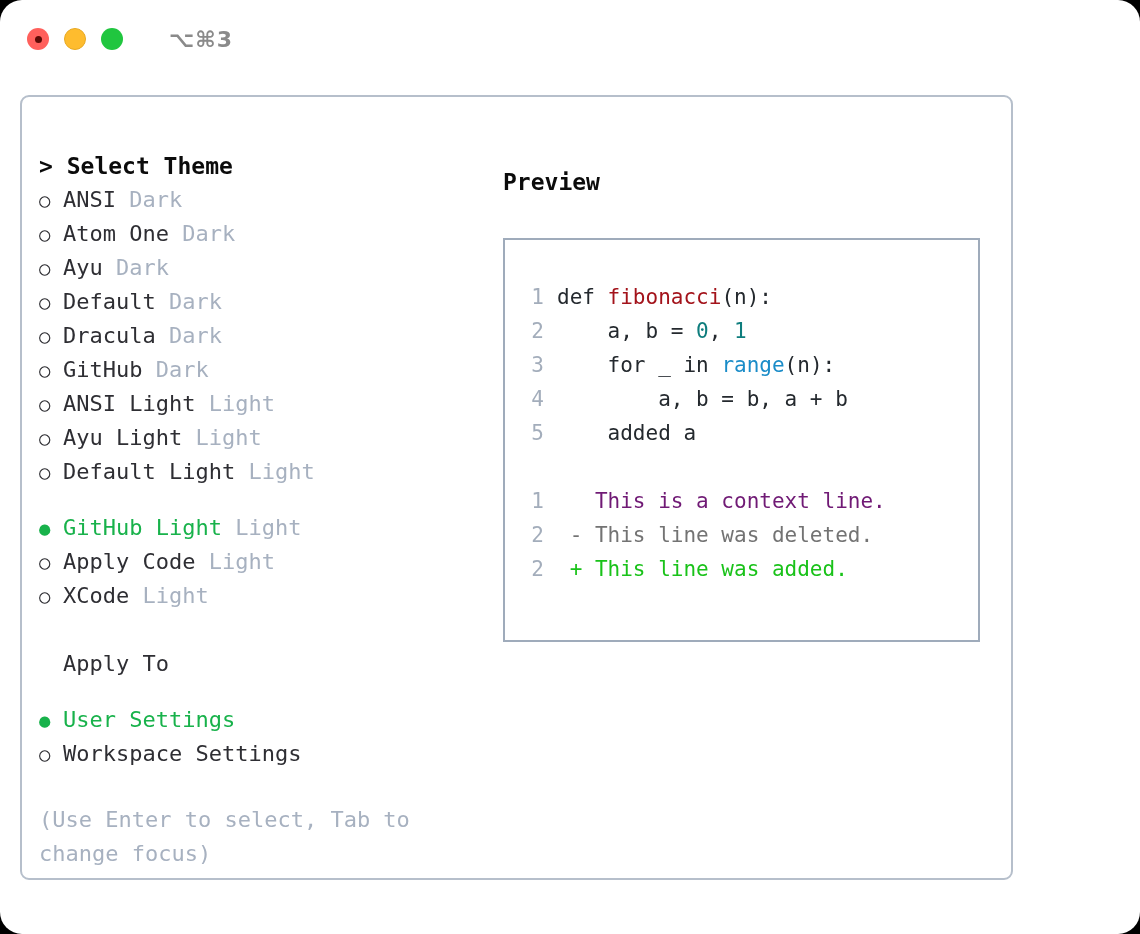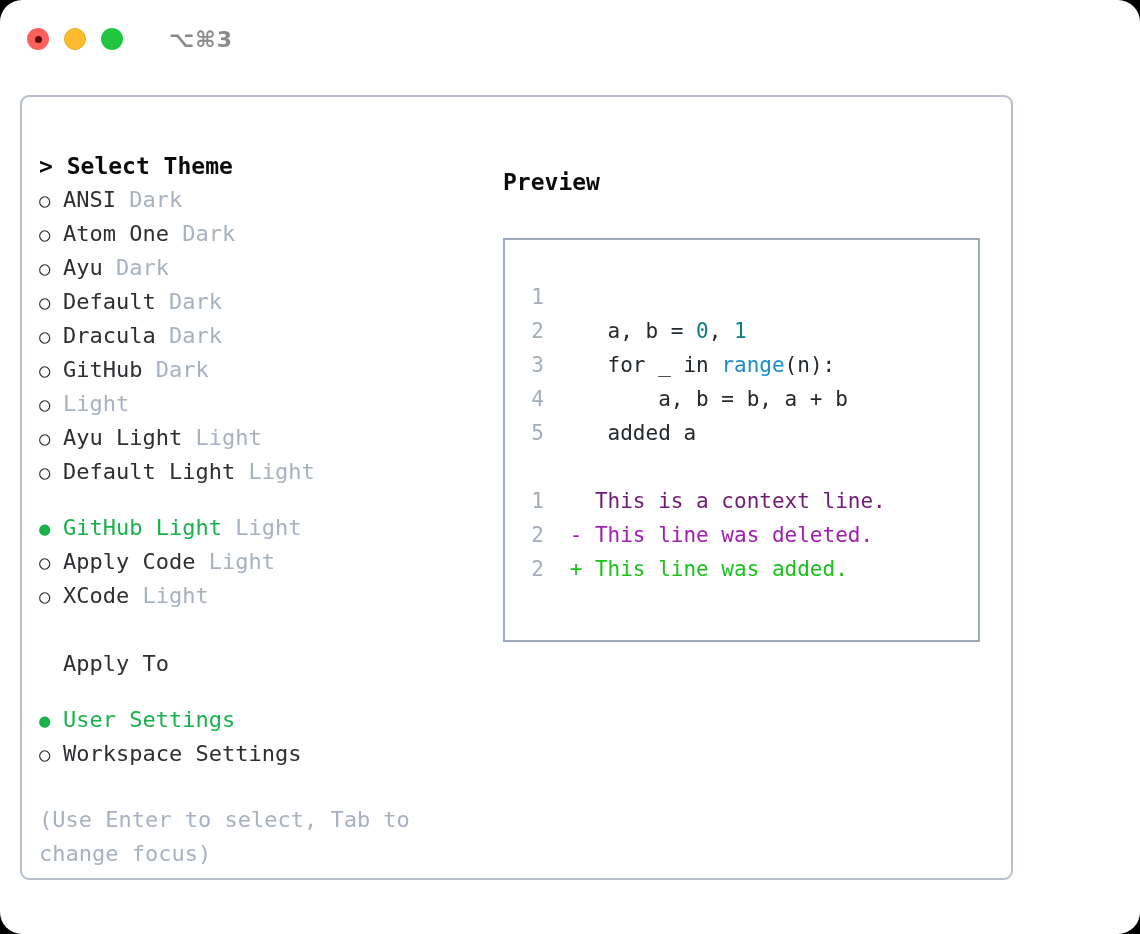--- a/index.html
+++ b/index.html
@@ -171,21 +171,21 @@
   }
   .code-text { color: #24292e; }
 
   .tok-fn   { color: #a3131b; }
   .tok-num  { color: #0e7d7d; }
   .tok-call { color: #1a8cc8; }
 
   .blank-line { height: 34px; }
 
   .diff-ctx { color: #701a75; }
-  .diff-del { color: #a21caf; text-align: right; }
+  .diff-del { color: #737373; text-align: right; }
   .diff-add { color: #19c219; }
 </style>
 </head>
 <body>
 
 <div class="window">
 
   <div class="titlebar">
     <div class="lights">
       <div class="light red"></div>
@@ -202,21 +202,21 @@
 
         <div class="panel-title">&gt; Select Theme</div>
 
         <div class="opt-list" id="theme-list">
             <div class="opt"><span class="marker">○</span><span class="name">ANSI </span><span class="variant">Dark</span></div>
             <div class="opt"><span class="marker">○</span><span class="name">Atom One </span><span class="variant">Dark</span></div>
             <div class="opt"><span class="marker">○</span><span class="name">Ayu </span><span class="variant">Dark</span></div>
             <div class="opt"><span class="marker">○</span><span class="name">Default </span><span class="variant">Dark</span></div>
             <div class="opt"><span class="marker">○</span><span class="name">Dracula </span><span class="variant">Dark</span></div>
             <div class="opt"><span class="marker">○</span><span class="name">GitHub </span><span class="variant">Dark</span></div>
-            <div class="opt"><span class="marker">○</span><span class="variant">Light</span></div>
+            <div class="opt"><span class="marker">○</span><span class="name">ANSI Light </span><span class="variant">Light</span></div>
             <div class="opt"><span class="marker">○</span><span class="name">Ayu Light </span><span class="variant">Light</span></div>
             <div class="opt"><span class="marker">○</span><span class="name">Default Light </span><span class="variant">Light</span></div>
             <div class="opt selected"><span class="marker">●</span><span class="name">GitHub Light </span><span class="variant">Light</span></div>
             <div class="opt"><span class="marker">○</span><span class="name">Apply Code </span><span class="variant">Light</span></div>
             <div class="opt"><span class="marker">○</span><span class="name">XCode </span><span class="variant">Light</span></div>
           </div>
 
         <div class="section-gap"></div>
 
         <div class="opt plain">
@@ -230,21 +230,21 @@
           </div>
 
         <div class="hint">(Use Enter to select, Tab to change focus)</div>
       </div>
 
       <div class="right-col">
         <div class="panel-title">Preview</div>
 
         <div class="preview-box">
           <div id="code-block">
-              <div class="code-line"><span class="ln">1</span></div>
+              <div class="code-line"><span class="ln">1</span><span><span class="code-text">def </span><span class="tok-fn">fibonacci</span><span class="code-text">(n):</span></span></div>
               <div class="code-line"><span class="ln">2</span><span><span class="code-text">    a, b = </span><span class="tok-num">0</span><span class="code-text">, </span><span class="tok-num">1</span></span></div>
               <div class="code-line"><span class="ln">3</span><span><span class="code-text">    for _ in </span><span class="tok-call">range</span><span class="code-text">(n):</span></span></div>
               <div class="code-line"><span class="ln">4</span><span><span class="code-text">        a, b = b, a + b</span></span></div>
               <div class="code-line"><span class="ln">5</span><span><span class="code-text">    added a</span></span></div>
             </div>
           <div class="blank-line"></div>
           <div id="diff-block">
               <div class="code-line"><span class="ln">1</span><span class="diff-ctx">   This is a context line.</span></div>
               <div class="code-line"><span class="ln">2</span><span class="diff-del"> - This line was deleted.</span></div>
               <div class="code-line"><span class="ln">2</span><span class="diff-add"> + This line was added.</span></div>

